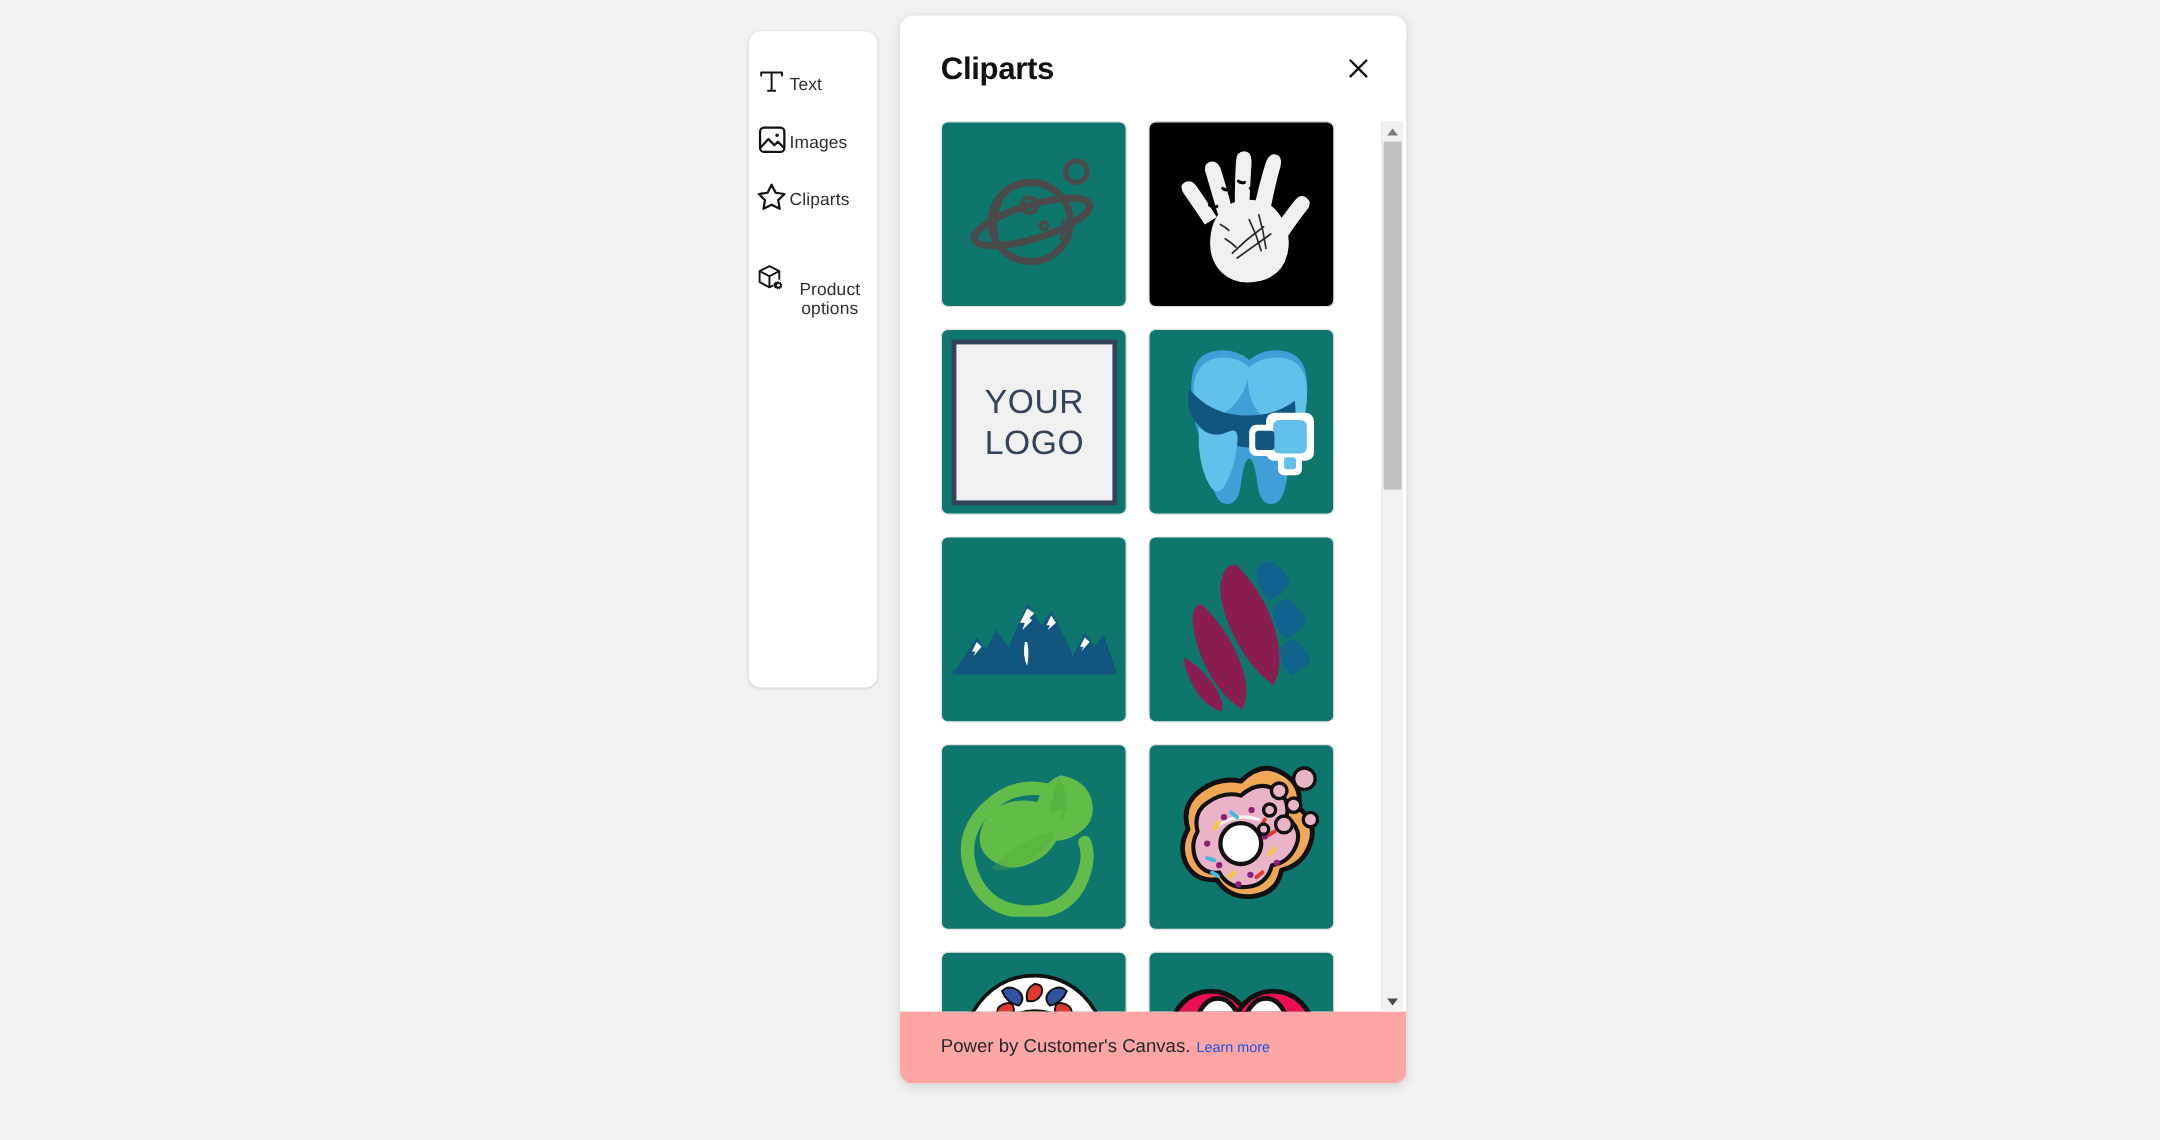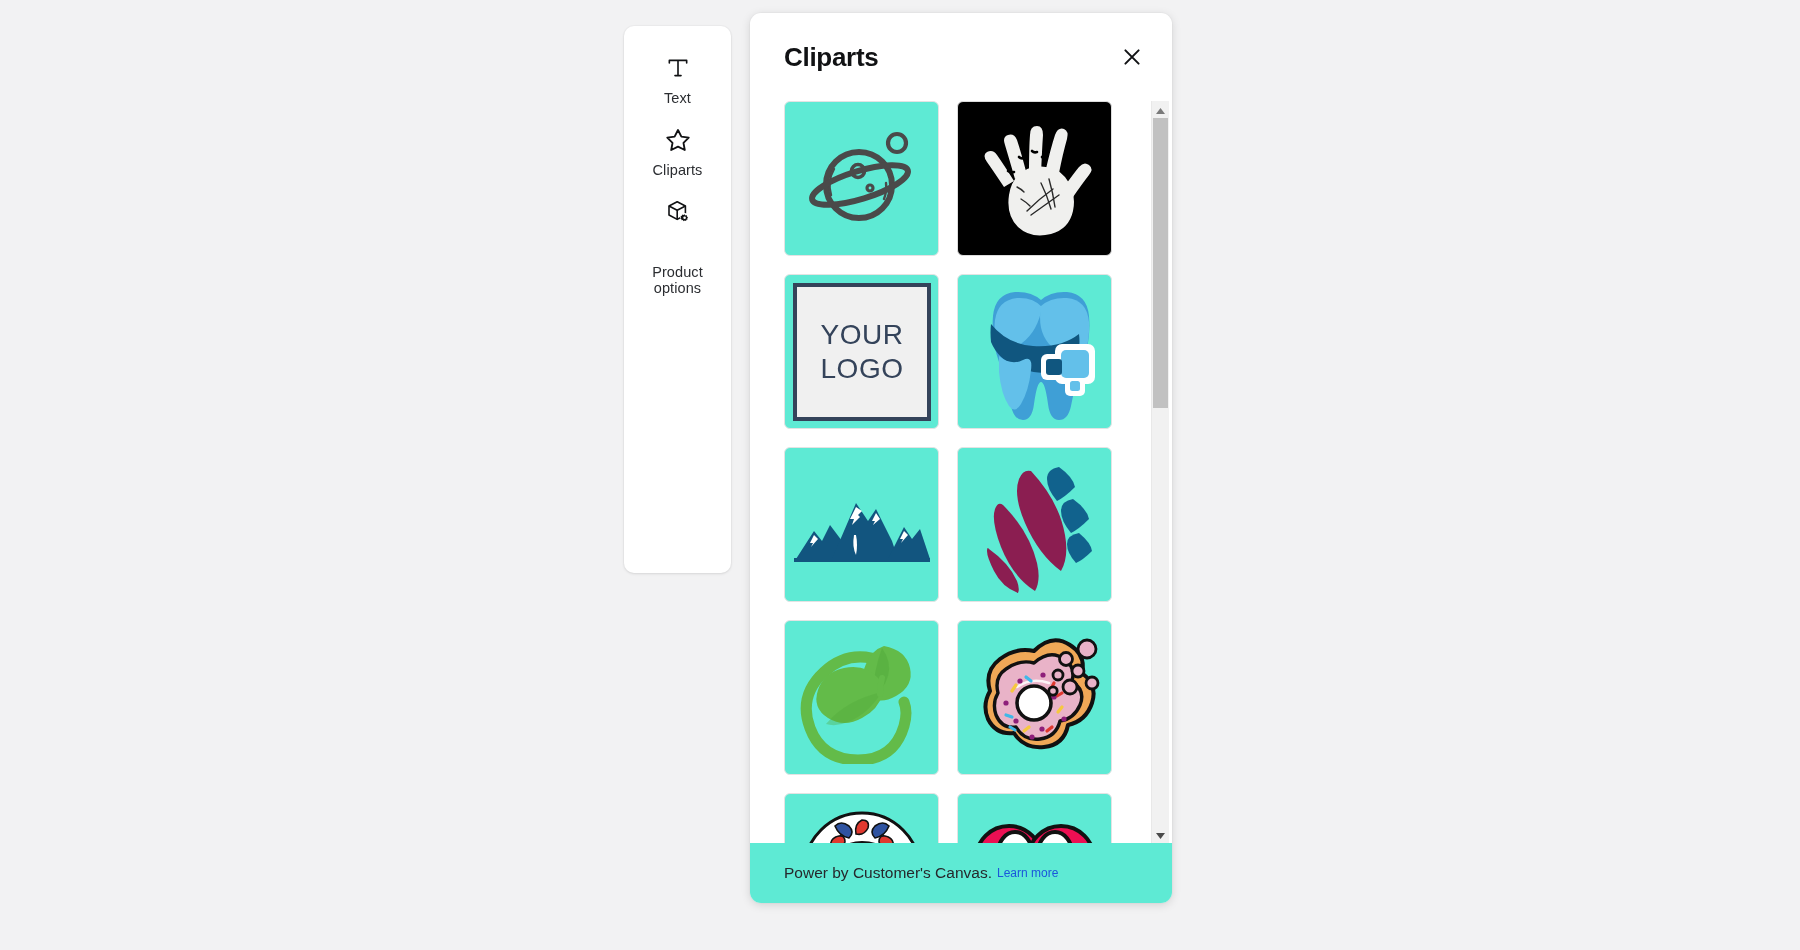--- a/index.html
+++ b/index.html
@@ -30,21 +30,21 @@
     box-shadow: 0 1px 3px rgba(0,0,0,0.10), 0 0 0 1px rgba(0,0,0,0.02);
     display: flex;
     flex-direction: column;
     align-items: center;
     padding-top: 18px;
   }
 
   .tool-item {
     width: 100%;
     display: flex;
-    flex-direction: column;
+    flex-direction: row;
     align-items: center;
     justify-content: flex-start;
     padding: 9px 4px 9px 4px;
     cursor: pointer;
   }
   .tool-item .tool-icon {
     width: 30px;
     height: 30px;
     display: flex;
     align-items: center;
@@ -121,21 +121,21 @@
   }
   .clipart-grid {
     display: grid;
     grid-template-columns: repeat(2, 155px);
     gap: 18px 18px;
     justify-content: start;
   }
   .clipart-tile {
     width: 155px;
     height: 155px;
-    background: #5eead4;
+    background: #0f766e;
     border: 1px solid #e3e3e3;
     border-radius: 6px;
     display: flex;
     align-items: center;
     justify-content: center;
     cursor: pointer;
     overflow: hidden;
     position: relative;
   }
   .clipart-tile.dark { background: #000000; border-color: #dcdcdc; }
@@ -180,21 +180,21 @@
     cursor: pointer;
   }
 
   
   .modal-footer {
     flex: 0 0 auto;
     height: 60px;
     display: flex;
     align-items: center;
     padding-left: 34px;
-    background: #5eead4;
+    background: #fca5a5;
   }
   .footer-text {
     font-size: 15.5px;
     color: #26282c;
   }
   .footer-link {
     font-size: 12px;
     color: #1a56db;
     text-decoration: none;
     margin-left: 5px;
@@ -211,20 +211,30 @@
     <div class="tool-item">
       <span class="tool-icon">
         <svg width="26" height="26" viewBox="0 0 24 24" fill="none">
           <path d="M4 5h16M4 5v2.4M20 5v2.4M12 5v14M9.2 19h5.6" stroke="#111214" stroke-width="1.5" stroke-linecap="round"></path>
         </svg>
       </span>
       <span class="tool-label">Text</span>
     </div>
 
 
+    <div class="tool-item">
+      <span class="tool-icon">
+        <svg width="27" height="27" viewBox="0 0 24 24" fill="none">
+          <rect x="3" y="3" width="18" height="18" rx="3" stroke="#111214" stroke-width="1.7"></rect>
+          <circle cx="15.6" cy="8.6" r="1.25" fill="#111214"></circle>
+          <path d="M3.6 17.5 L9.2 11.4 L13.6 16 L16.2 13.4 L20.4 17.6" stroke="#111214" stroke-width="1.7" stroke-linejoin="round" stroke-linecap="round"></path>
+        </svg>
+      </span>
+      <span class="tool-label">Images</span>
+    </div>
 
     <div class="tool-item">
       <span class="tool-icon">
         <svg width="28" height="28" viewBox="0 0 24 24" fill="none">
           <path d="M12 3.4 L14.9 9.1 L21.2 10 L16.7 14.4 L17.8 20.6 L12 17.7 L6.2 20.6 L7.3 14.4 L2.8 10 L9.1 9.1 Z" stroke="#111214" stroke-width="1.6" stroke-linejoin="round"></path>
         </svg>
       </span>
       <span class="tool-label">Cliparts</span>
     </div>
 

